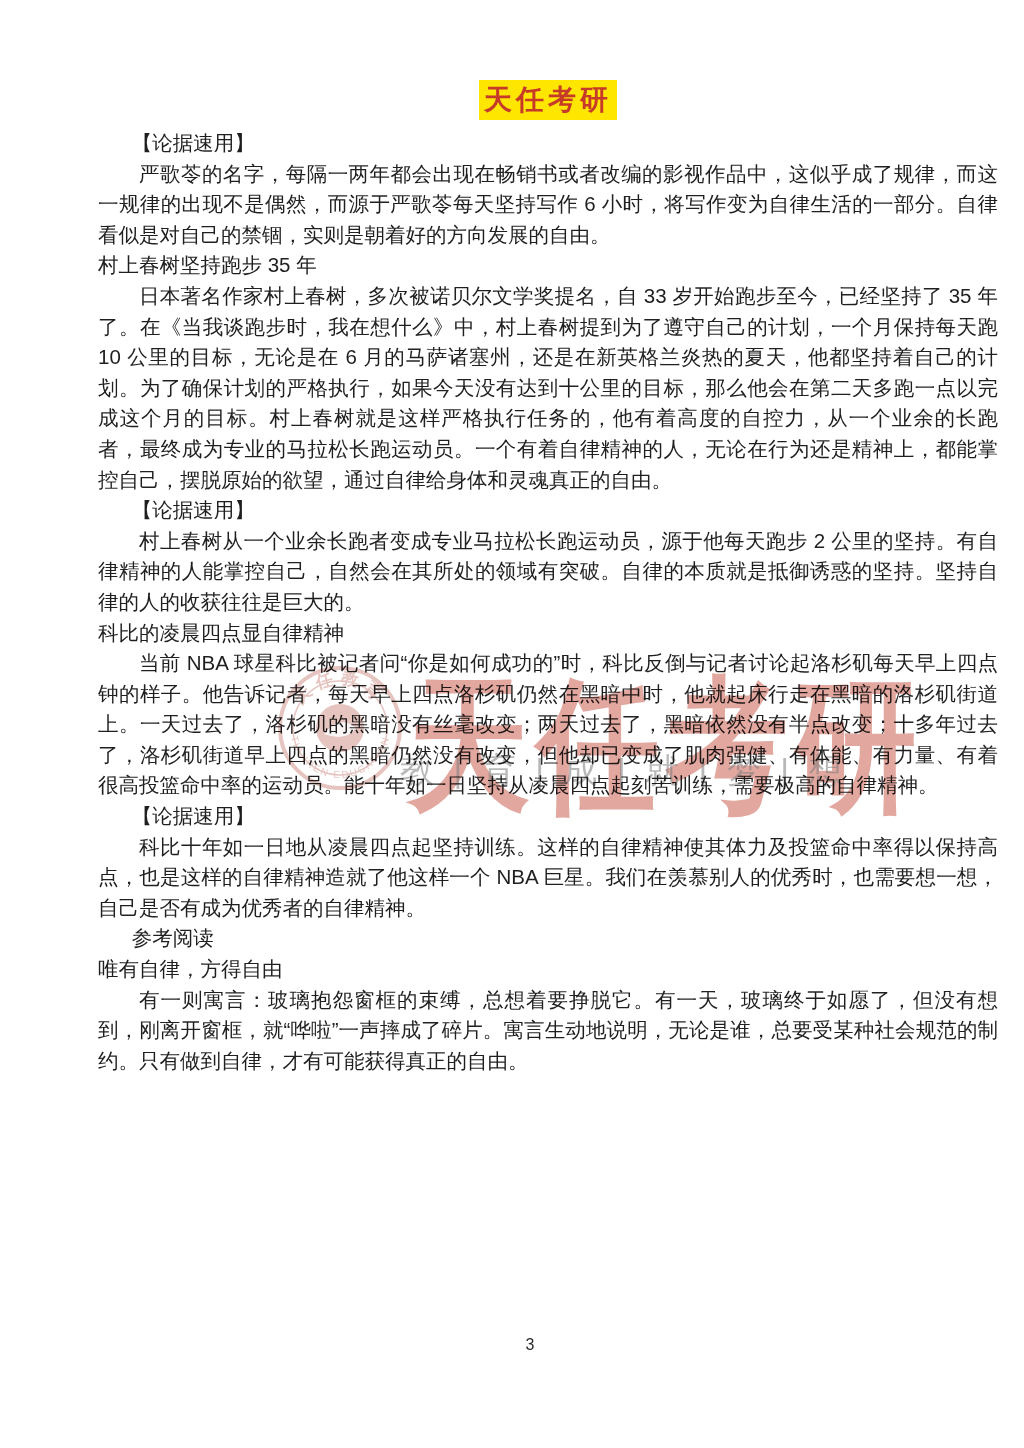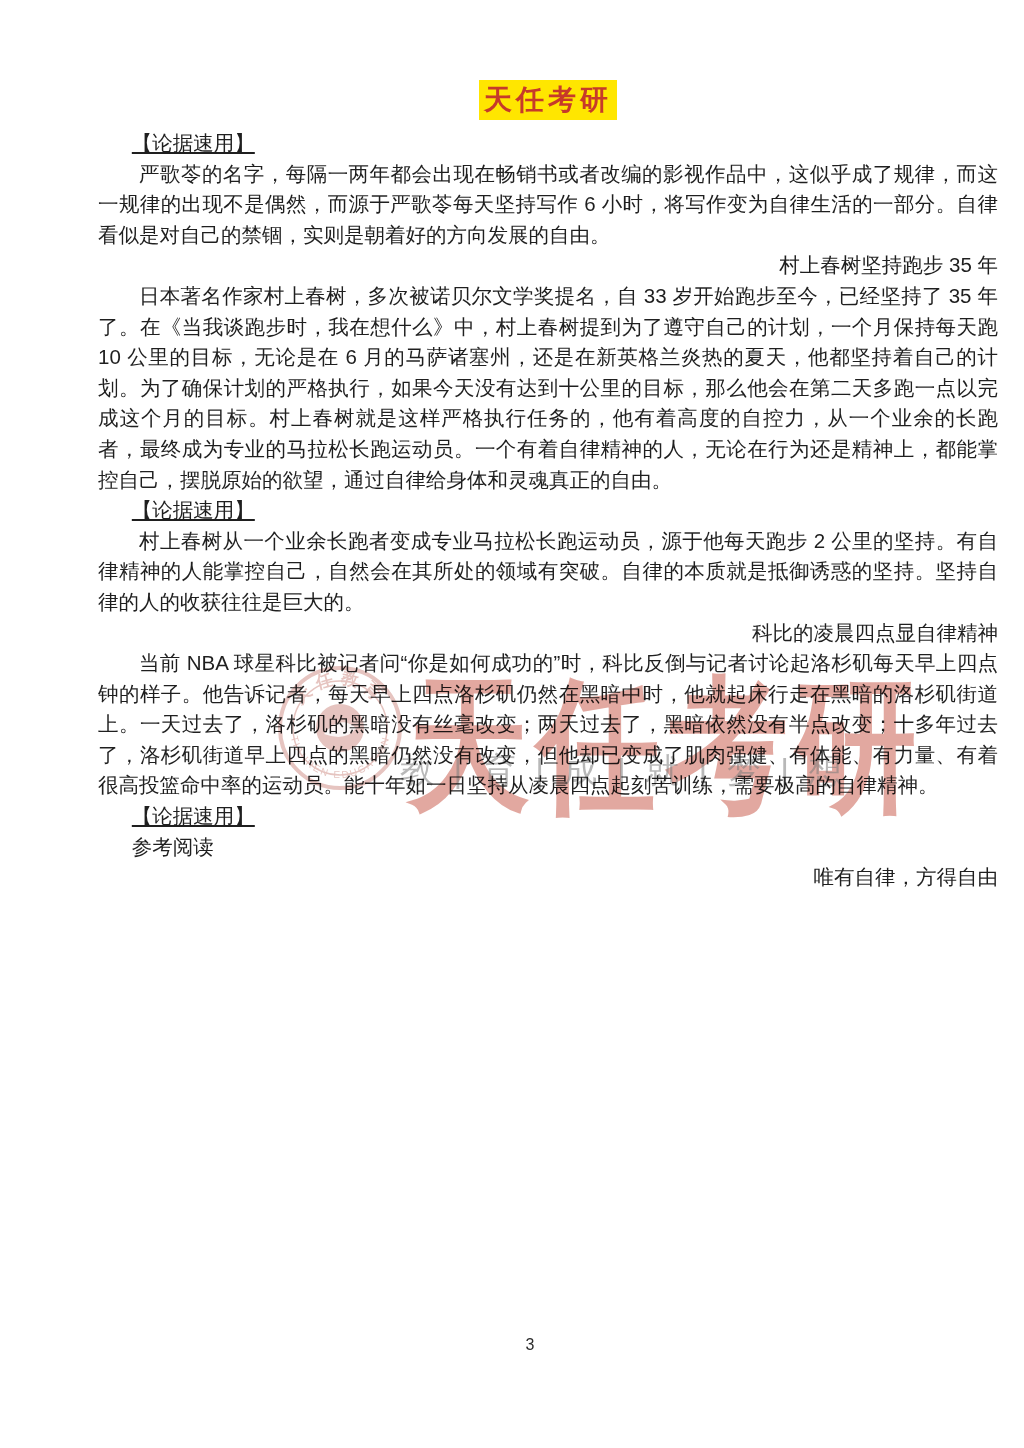--- a/index.html
+++ b/index.html
@@ -26,23 +26,23 @@
   }
   .content {
     margin:8px 62px 0 62px;
     font-size:20.5px;
     line-height:30.6px;
     text-align:justify;
     text-justify:inter-ideograph;
   }
   .content p { margin:0; }
   .para   { text-indent:2em; }
-  .label  { text-indent:1.65em;text-decoration:underline; }
+  .label  { text-indent:1.65em; }
   .bold-label { font-weight:400; text-indent:1.65em; }
-  .center-heading { text-align:right; text-indent:0; }
+  .center-heading { text-align:left; text-indent:0; }
   .page-num {
     position:absolute; top:1336px; left:0; width:100%;
     text-align:center; font-size:16px; color:#2c2c2c;
   }
   
   .watermark { position:absolute; inset:0; pointer-events:none; mix-blend-mode:multiply; }
   .wm-big {
     position:absolute; left:408px; top:650px;
     font-size:122px; font-weight:700;
     color:rgba(197,82,66,0.50);
@@ -69,22 +69,24 @@
   <div class="content">
     <p class="label">【论据速用】</p>
     <p class="para">严歌苓的名字，每隔一两年都会出现在畅销书或者改编的影视作品中，这似乎成了规律，而这一规律的出现不是偶然，而源于严歌苓每天坚持写作 6 小时，将写作变为自律生活的一部分。自律看似是对自己的禁锢，实则是朝着好的方向发展的自由。</p>
     <p class="center-heading">村上春树坚持跑步 35 年</p>
     <p class="para">日本著名作家村上春树，多次被诺贝尔文学奖提名，自 33 岁开始跑步至今，已经坚持了 35 年了。在《当我谈跑步时，我在想什么》中，村上春树提到为了遵守自己的计划，一个月保持每天跑 10 公里的目标，无论是在 6 月的马萨诸塞州，还是在新英格兰炎热的夏天，他都坚持着自己的计划。为了确保计划的严格执行，如果今天没有达到十公里的目标，那么他会在第二天多跑一点以完成这个月的目标。村上春树就是这样严格执行任务的，他有着高度的自控力，从一个业余的长跑者，最终成为专业的马拉松长跑运动员。一个有着自律精神的人，无论在行为还是精神上，都能掌控自己，摆脱原始的欲望，通过自律给身体和灵魂真正的自由。</p>
     <p class="label">【论据速用】</p>
     <p class="para">村上春树从一个业余长跑者变成专业马拉松长跑运动员，源于他每天跑步 2 公里的坚持。有自律精神的人能掌控自己，自然会在其所处的领域有突破。自律的本质就是抵御诱惑的坚持。坚持自律的人的收获往往是巨大的。</p>
     <p class="center-heading">科比的凌晨四点显自律精神</p>
     <p class="para">当前 NBA 球星科比被记者问“你是如何成功的”时，科比反倒与记者讨论起洛杉矶每天早上四点钟的样子。他告诉记者，每天早上四点洛杉矶仍然在黑暗中时，他就起床行走在黑暗的洛杉矶街道上。一天过去了，洛杉矶的黑暗没有丝毫改变；两天过去了，黑暗依然没有半点改变；十多年过去了，洛杉矶街道早上四点的黑暗仍然没有改变，但他却已变成了肌肉强健、有体能、有力量、有着很高投篮命中率的运动员。能十年如一日坚持从凌晨四点起刻苦训练，需要极高的自律精神。</p>
     <p class="label">【论据速用】</p>
+    <p class="para">科比十年如一日地从凌晨四点起坚持训练。这样的自律精神使其体力及投篮命中率得以保持高点，也是这样的自律精神造就了他这样一个 NBA 巨星。我们在羡慕别人的优秀时，也需要想一想，自己是否有成为优秀者的自律精神。</p>
     <p class="bold-label">参考阅读</p>
     <p class="center-heading">唯有自律，方得自由</p>
+    <p class="para">有一则寓言：玻璃抱怨窗框的束缚，总想着要挣脱它。有一天，玻璃终于如愿了，但没有想到，刚离开窗框，就“哗啦”一声摔成了碎片。寓言生动地说明，无论是谁，总要受某种社会规范的制约。只有做到自律，才有可能获得真正的自由。</p>
   </div>
 
   <div class="watermark">
     <svg class="stamp" width="132" height="132" viewBox="0 0 132 132">
       <defs>
         <path id="arcTop" d="M 22,66 A 44,44 0 0 1 110,66"></path>
         <path id="arcBottom" d="M 16,66 A 50,50 0 0 0 116,66"></path>
       </defs>
       <circle cx="66" cy="66" r="60" fill="none" stroke="#b0493c" stroke-width="4"></circle>
       <circle cx="66" cy="66" r="47" fill="none" stroke="#b0493c" stroke-width="1.5"></circle>

